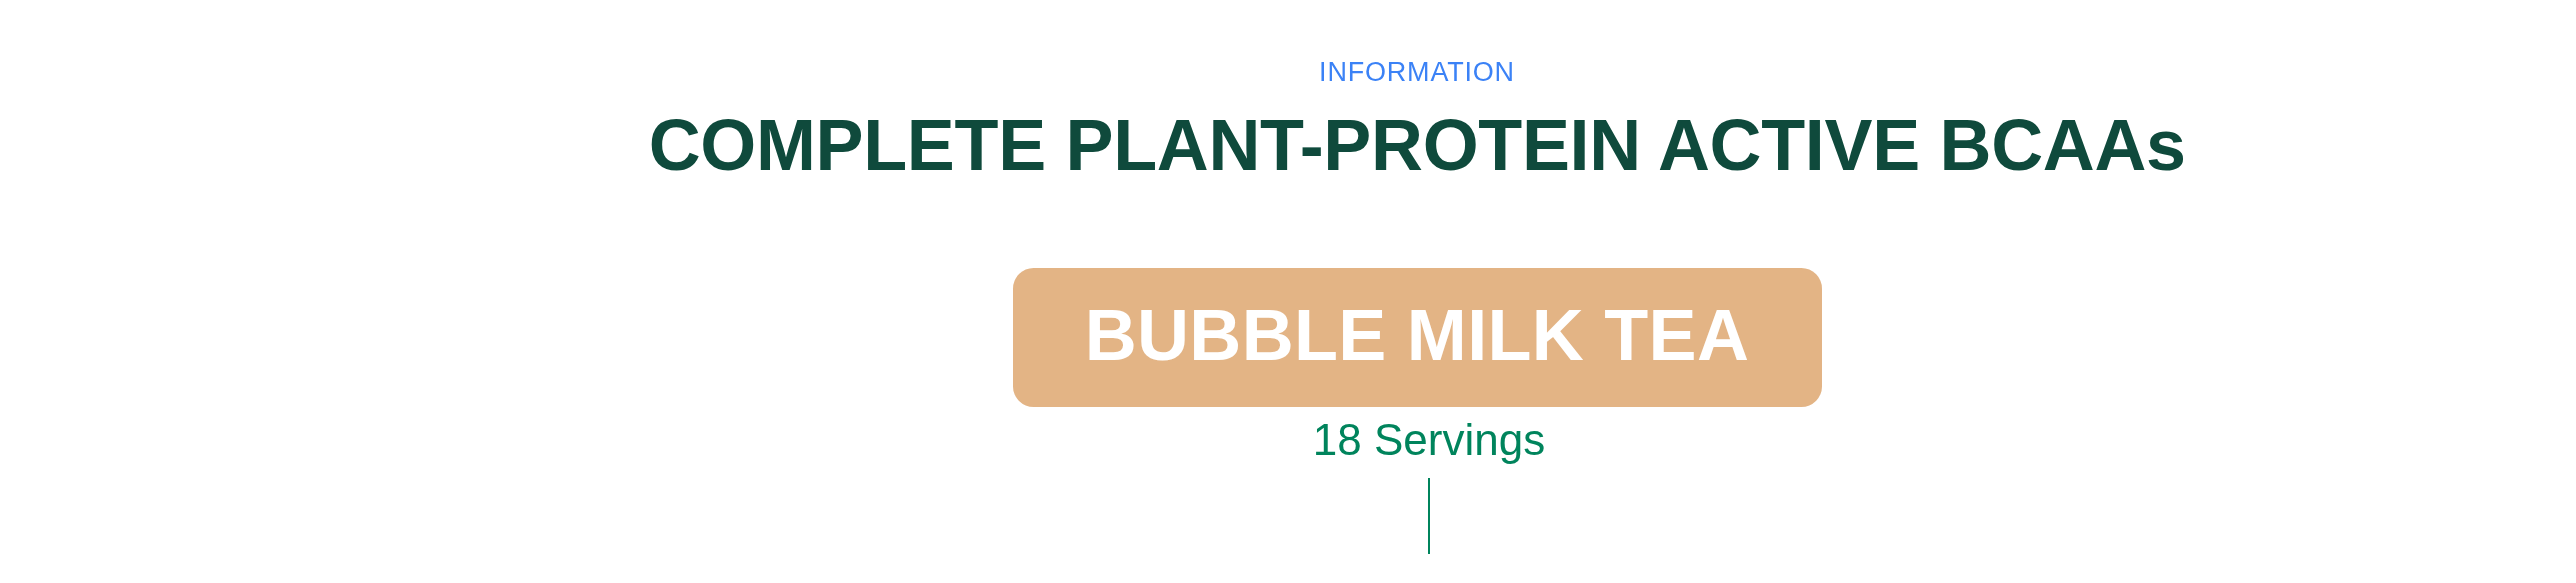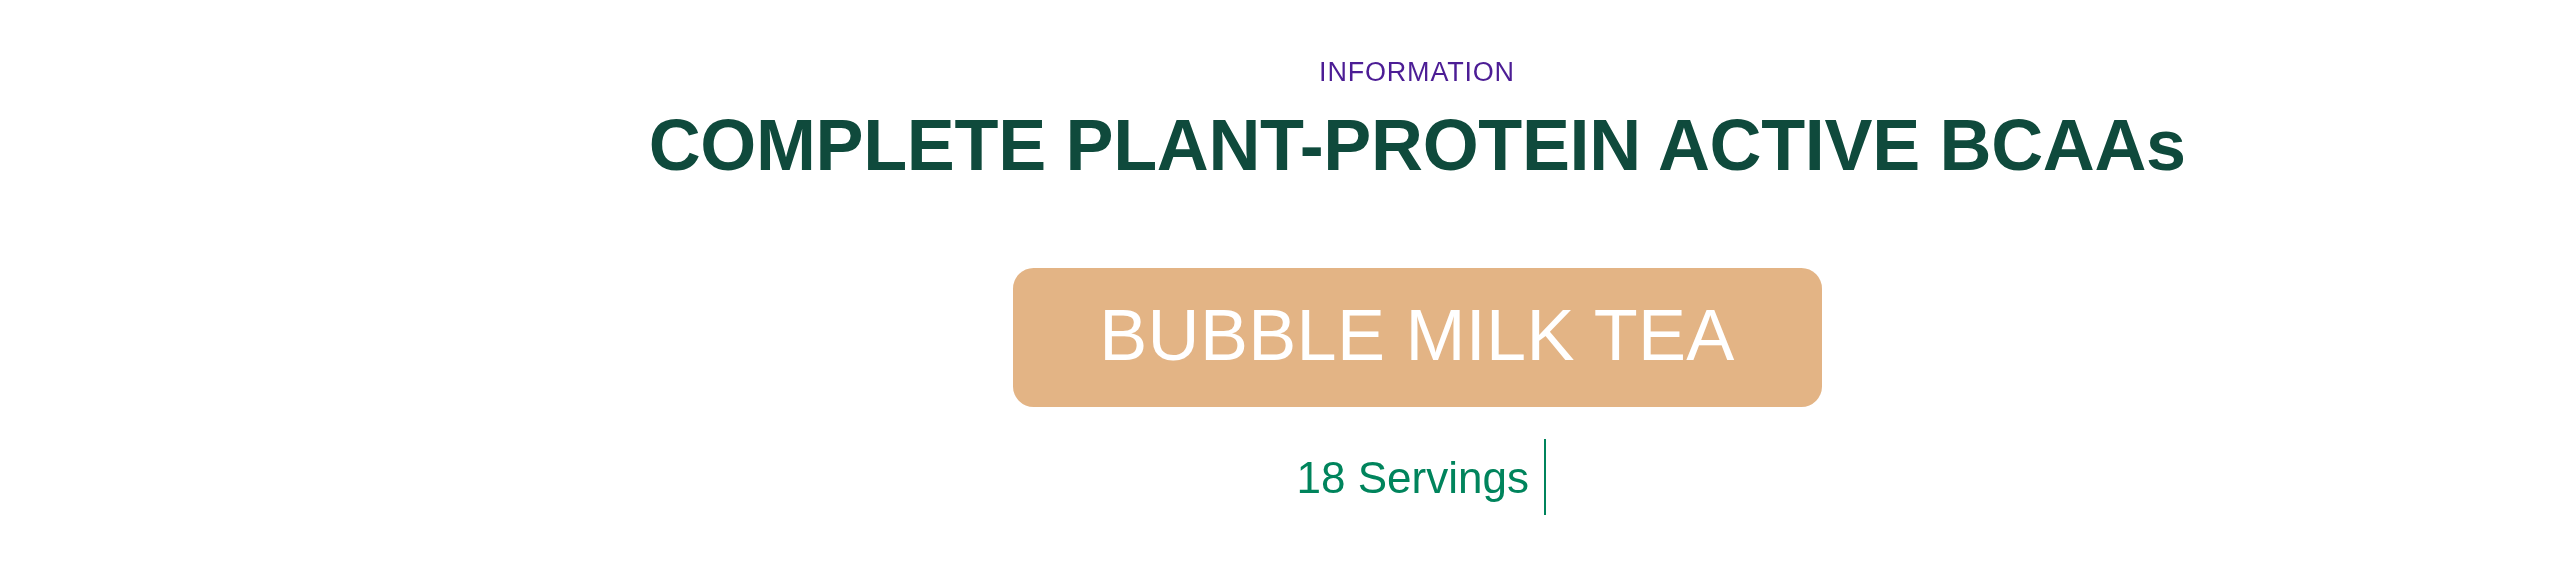--- a/index.html
+++ b/index.html
@@ -26,21 +26,21 @@
     box-sizing: border-box;
   }
 
   
   .eyebrow {
     margin-top: 58px;
     font-size: 27px;
     line-height: 29px;
     font-weight: 500;
     letter-spacing: 0.8px;
-    color: #4c1d95;
+    color: #3b82f6;
     text-align: center;
     white-space: nowrap;
   }
 
   
   .headline {
     margin-top: 19.6px;
     font-size: 73px;
     line-height: 76px;
     font-weight: 800;
@@ -60,33 +60,33 @@
     border-radius: 20.6px;
     background: #E3B485;
     display: flex;
     align-items: center;
     justify-content: center;
     box-sizing: border-box;
   }
   .flavour-badge-label {
     font-size: 72px;
     line-height: 72px;
-    font-weight: 400;
+    font-weight: 700;
     letter-spacing: 0.3px;
     color: #FFFFFF;
     text-align: center;
     white-space: nowrap;
     padding-bottom: 3.1px;
   }
 
   
   .stats-row {
     margin-top: 32px;
     display: flex;
-    flex-direction: row;
+    flex-direction: column;
     align-items: center;
     justify-content: center;
     height: 77px;
     margin-left: 24px;
   }
   .stat-item {
     font-size: 44px;
     line-height: 77px;
     font-weight: 500;
     letter-spacing: 0px;

